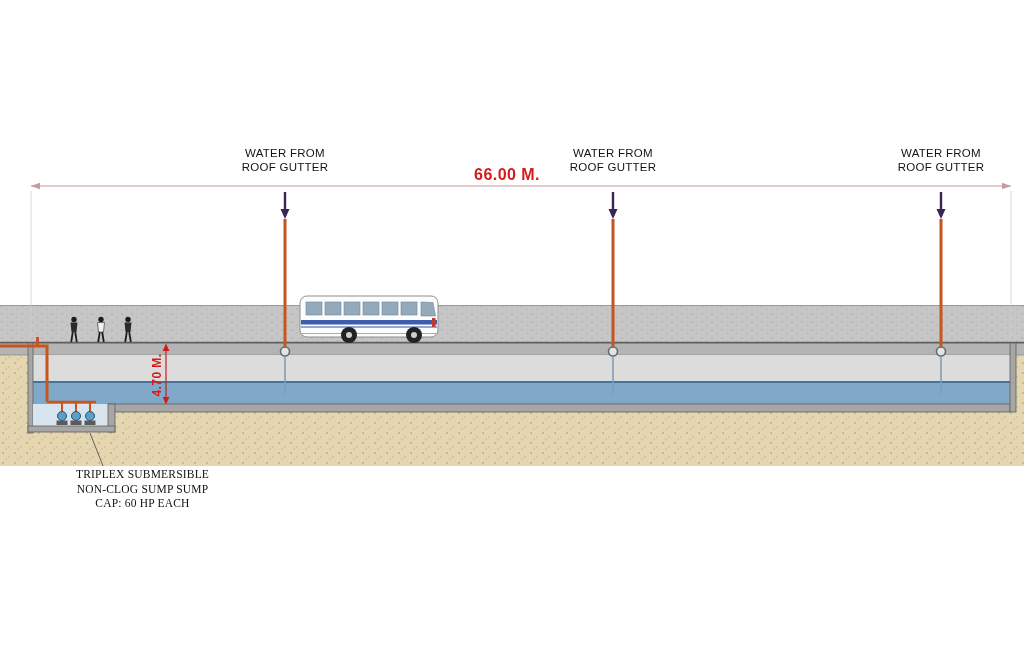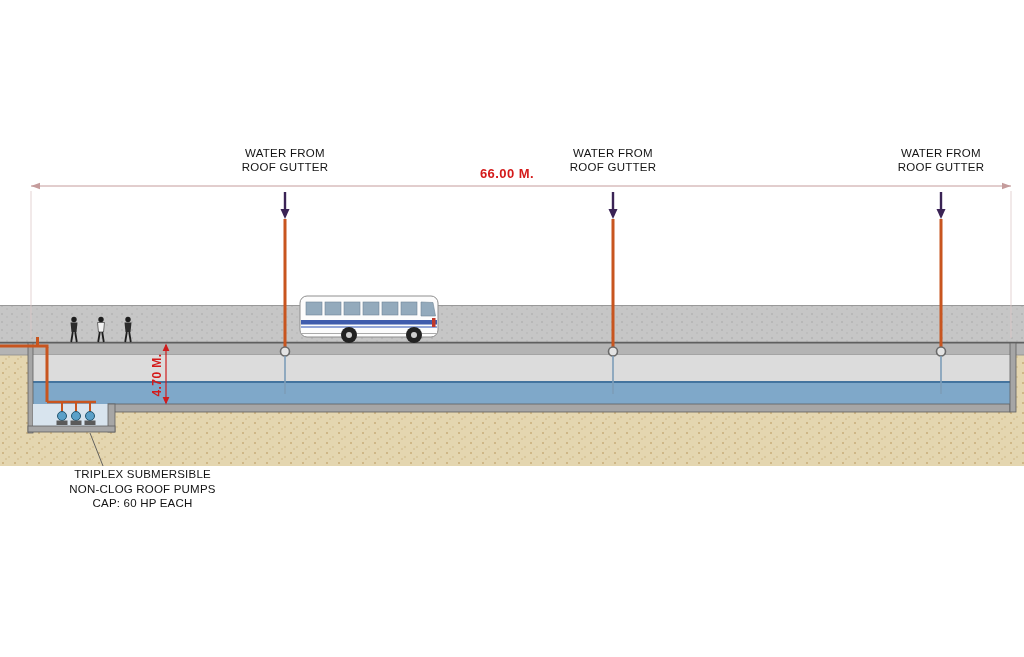--- a/index.html
+++ b/index.html
@@ -9,26 +9,26 @@
     position:relative; width:1024px; height:657px;
     background:#ffffff; overflow:hidden;
   }
   #drawing { position:absolute; left:0; top:0; }
   .label {
     position:absolute; text-align:center; color:#141414;
     font-size:11.5px; line-height:14px; letter-spacing:.25px;
   }
   .dim-label {
     position:absolute; color:#d41a1a; font-weight:bold;
-    font-size:13px; text-align:center; letter-spacing:.45px;
+    font-size:16px; text-align:center; letter-spacing:.45px;
   }
   .dim-label.vertical { font-size:12px; transform:rotate(-90deg); }
   .pump-label {
     position:absolute; text-align:center; color:#141414;
-    font-size:11.5px; line-height:14.5px; letter-spacing:.2px;
+    font-size:11.5px; line-height:14.5px; letter-spacing:.2px;font-family:Liberation Serif, serif;
   }
 </style>
 </head>
 <body>
 
 <div id="canvas">
 
   <svg id="drawing" width="1024" height="657" viewBox="0 0 1024 657" xmlns="http://www.w3.org/2000/svg">
     <defs>
       <pattern id="soilDots" width="12" height="10" patternUnits="userSpaceOnUse">
@@ -181,17 +181,17 @@
     <div>WATER FROM</div>
     <div>ROOF GUTTER</div>
   </div>
 
   <div class="dim-label" style="left:455px; top:166px; width:104px;">66.00 M.</div>
 
   <div class="dim-label vertical" style="left:125px; top:368px; width:64px; height:14px;">4.70 M.</div>
 
   <div class="pump-label" style="left:50px; top:467px; width:185px;">
     <div>TRIPLEX SUBMERSIBLE</div>
-    <div>NON-CLOG ROOF PUMPS</div>
+    <div>NON-CLOG SUMP SUMP</div>
     <div>CAP: 60 HP EACH</div>
   </div>
 
 </div>
 
 </body></html>

